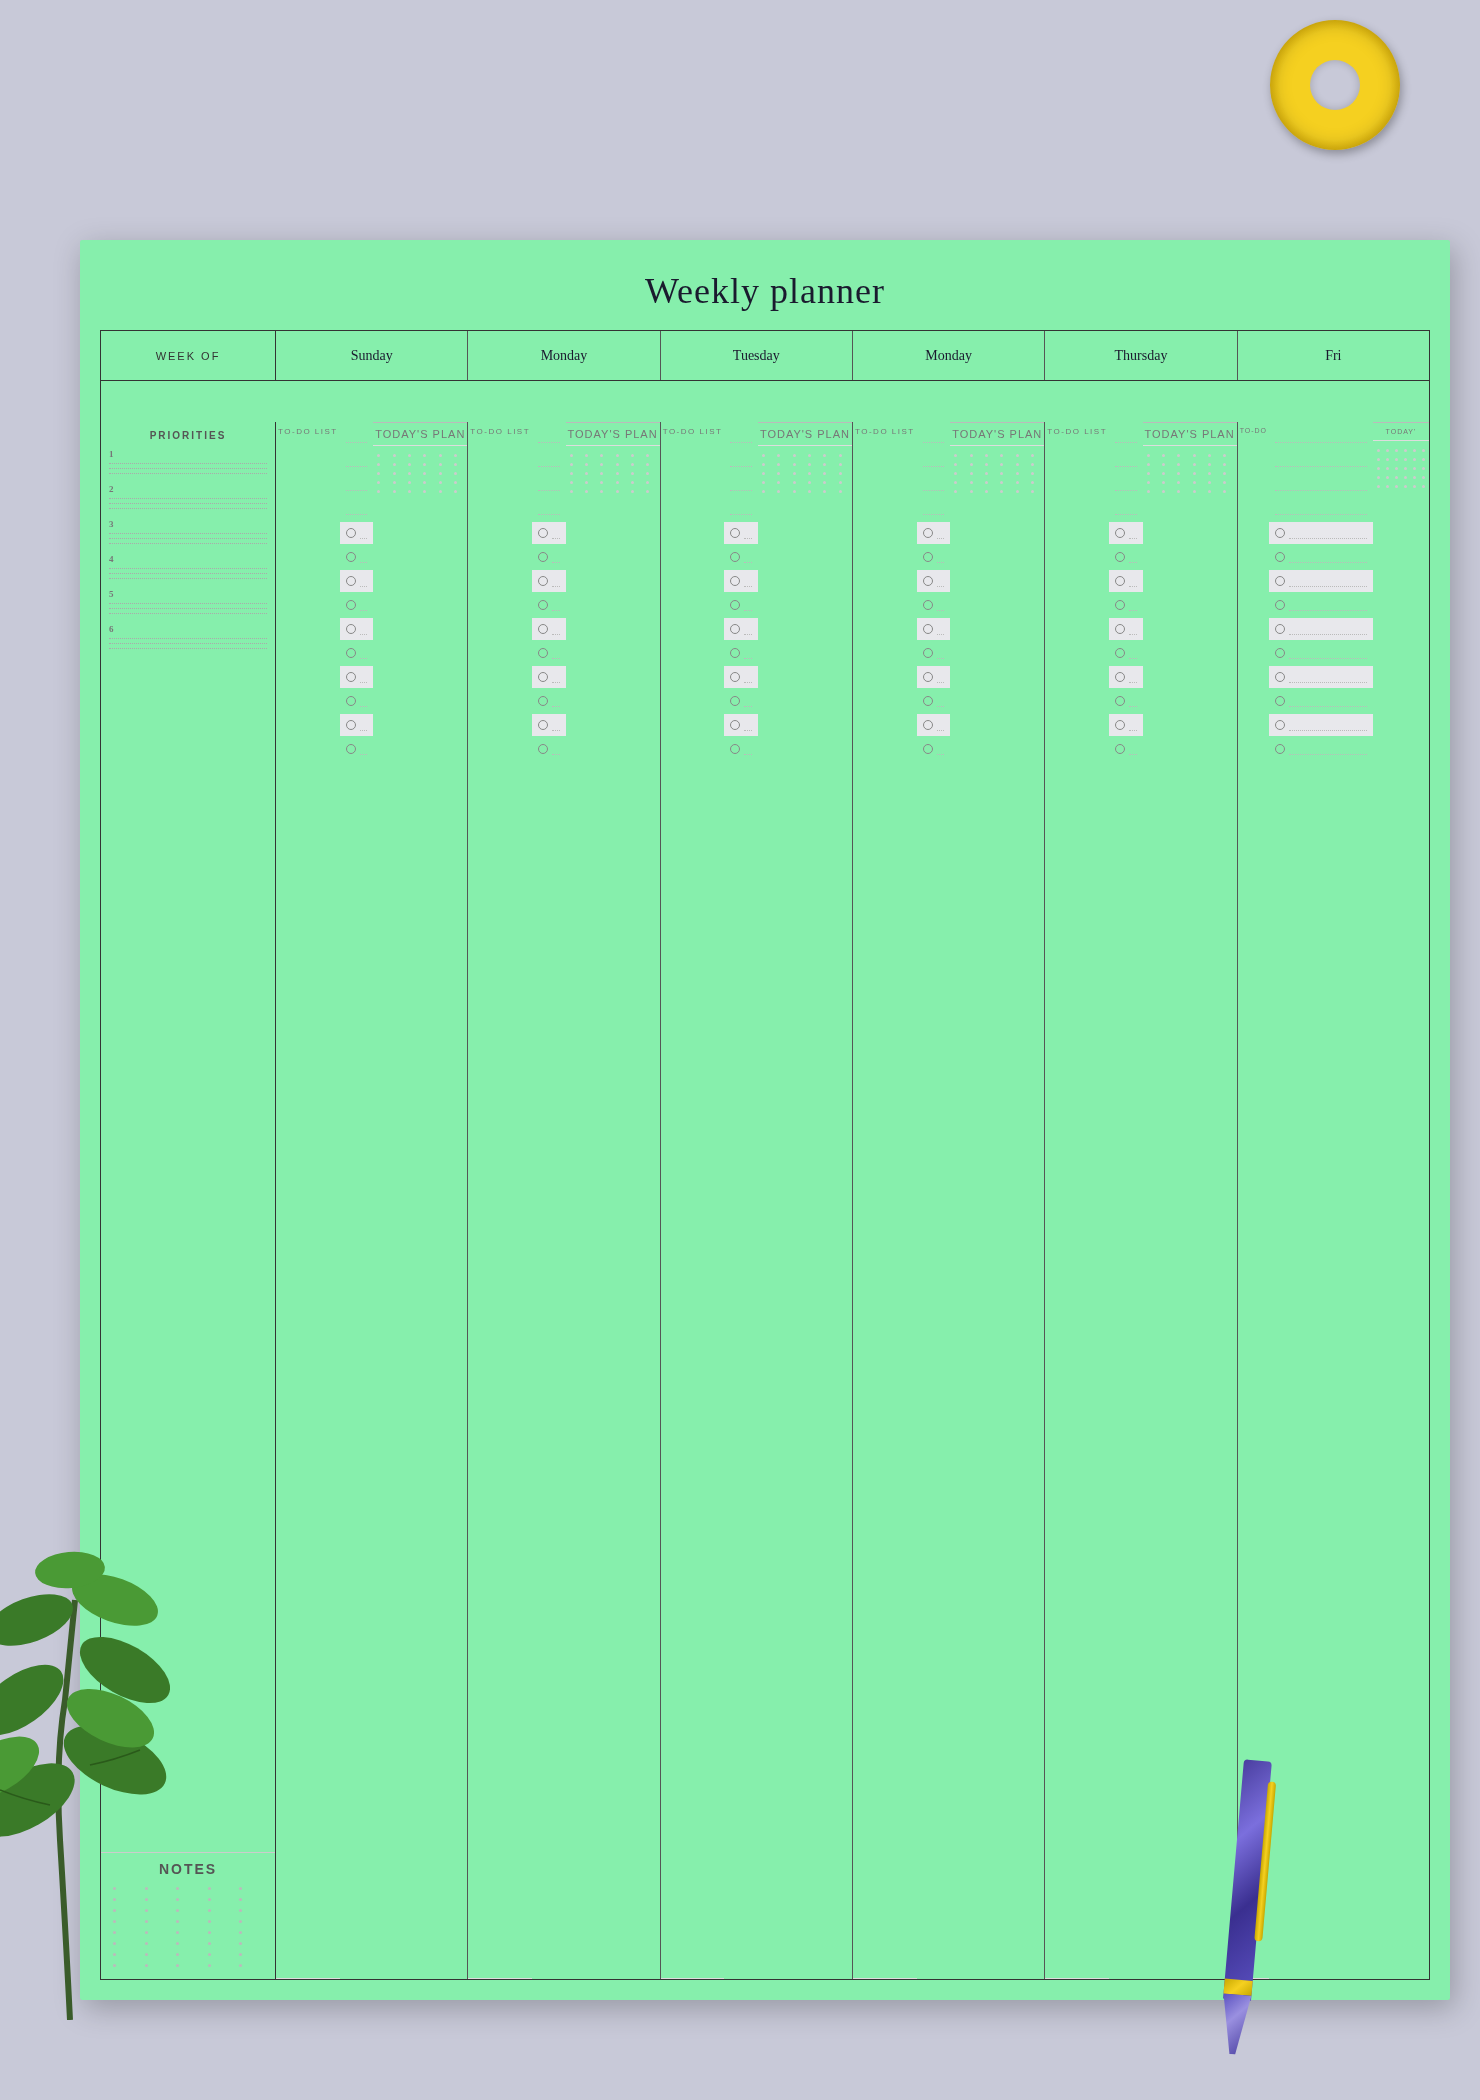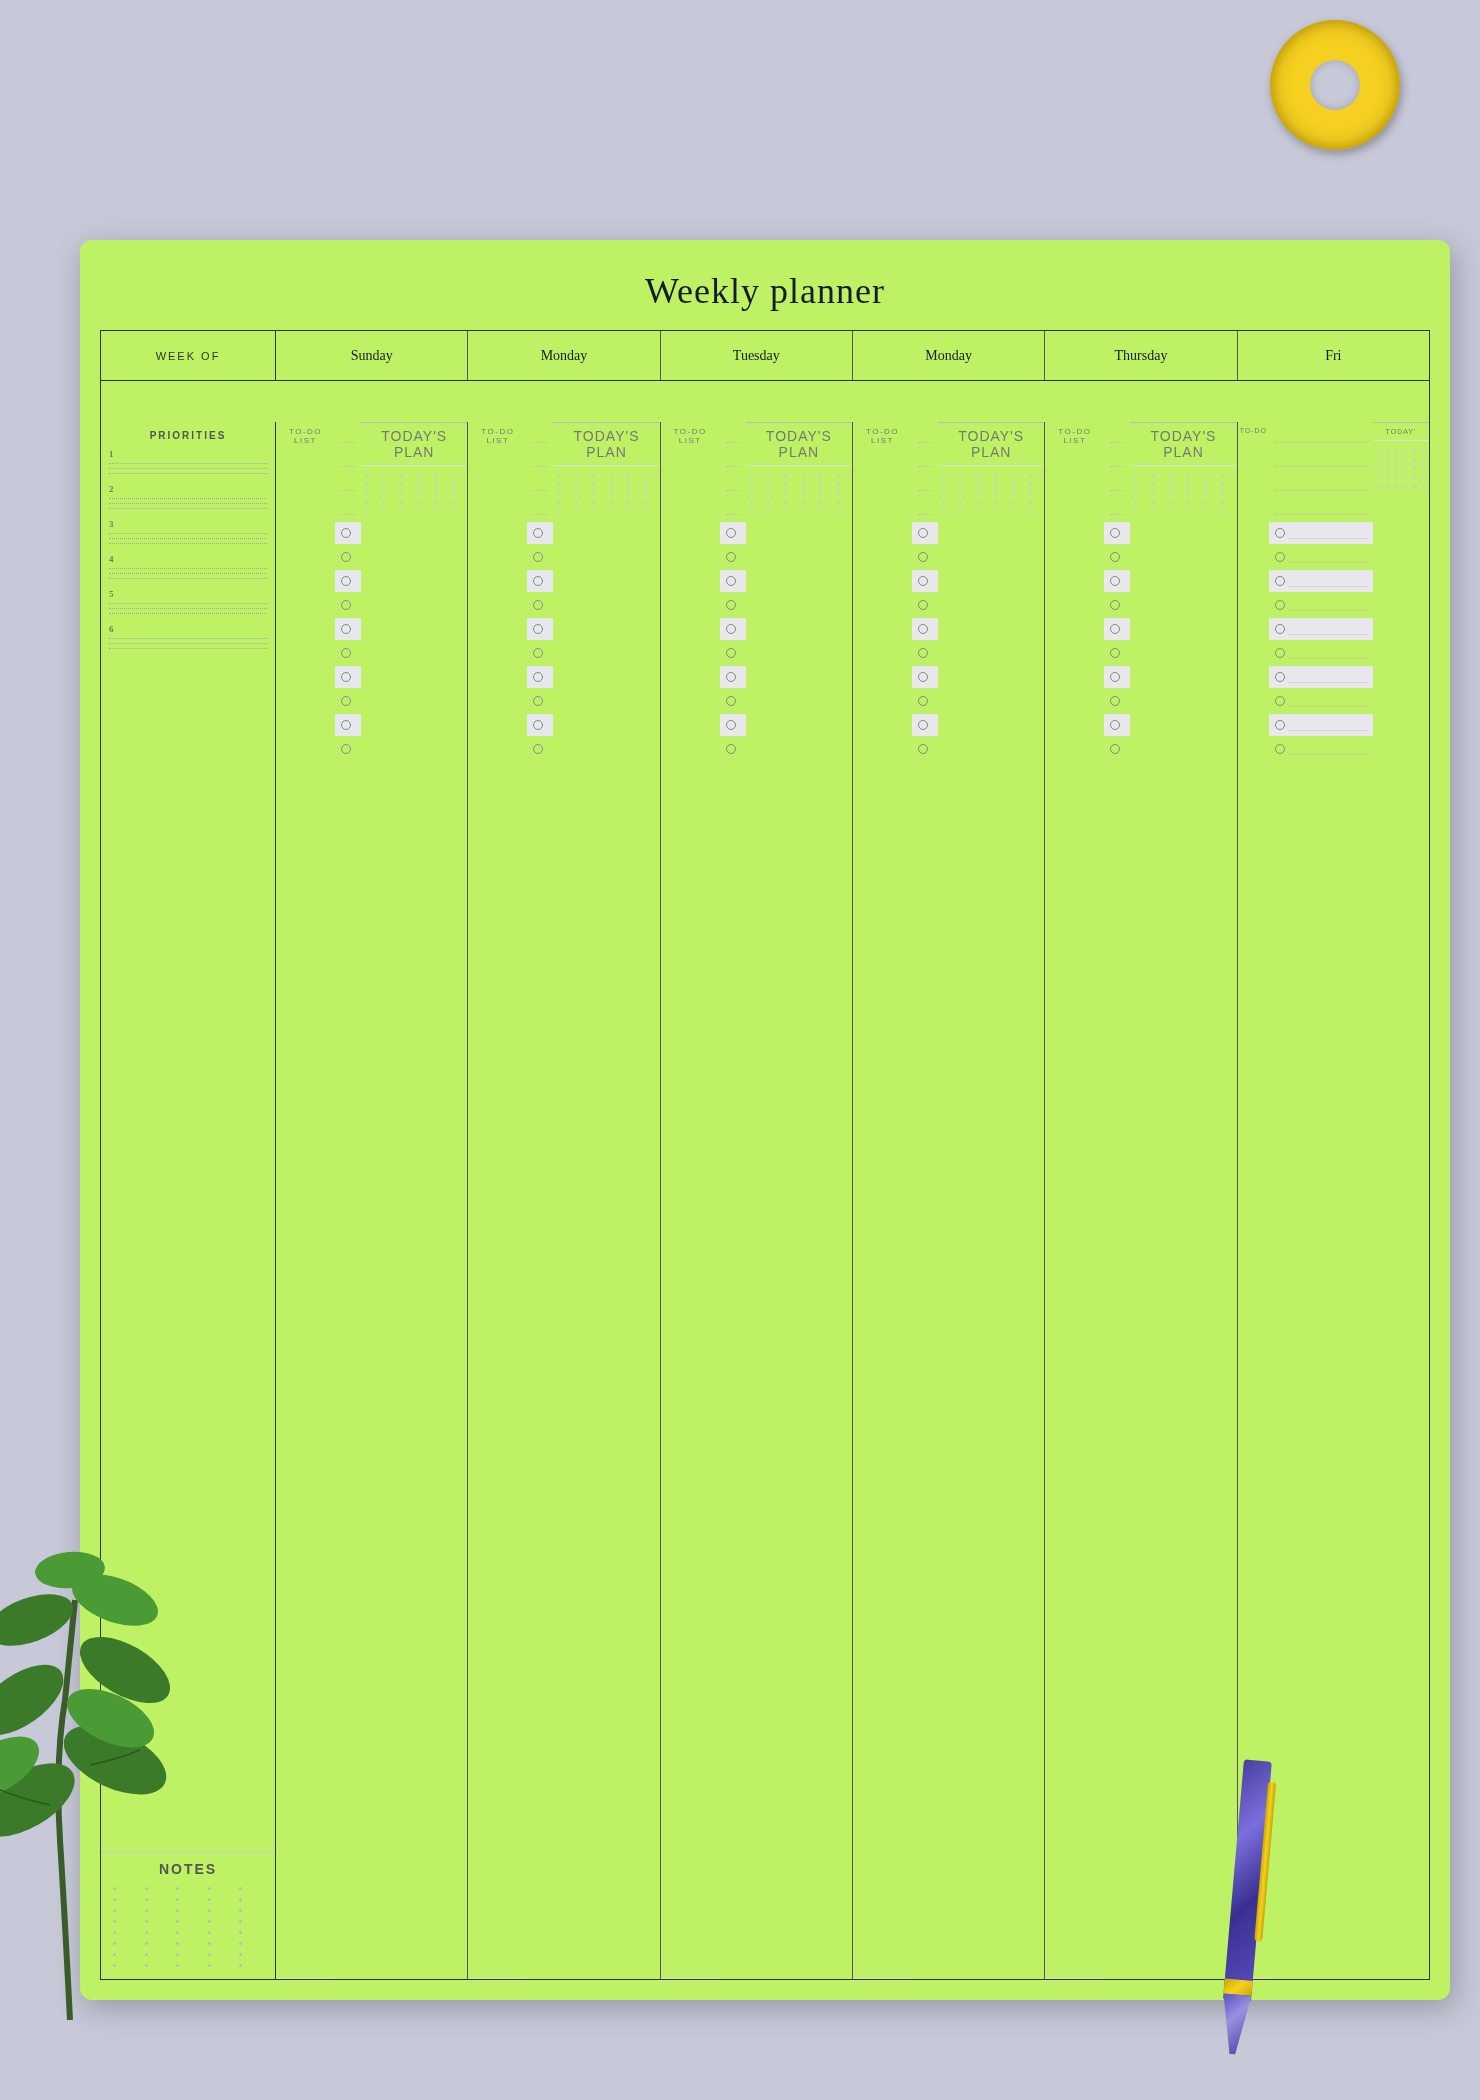--- a/index.html
+++ b/index.html
@@ -94,23 +94,23 @@
       left: 0;
     }
 
     
     .planner-container {
       position: absolute;
       top: 240px;
       left: 80px;
       right: 30px;
       bottom: 100px;
-      background: #bef264;
+      background: #86efac;
       box-shadow: 4px 8px 30px rgba(0,0,0,0.25);
-      border-radius: 12px;
+      border-radius: 2px;
       overflow: hidden;
     }
 
     .planner-inner {
       padding: 30px 20px 20px 20px;
       height: 100%;
       display: flex;
       flex-direction: column;
     }
 
@@ -303,25 +303,24 @@
       flex: 1;
       border-bottom: 1px dotted #bbb;
       height: 12px;
     }
 
     .todays-plan-section {
       border-top: 1px solid #bbb;
     }
 
     .todays-plan-header {
-      font-size: 14px;
+      font-size: 11px;
       letter-spacing: 1px;
       color: #777;
       font-family: Arial, sans-serif;
-      text-align: center;
       padding: 5px 2px;
       border-bottom: 1px solid #ddd;
     }
 
     .plan-dots {
       padding: 8px 4px;
       display: grid;
       grid-template-columns: repeat(6, 1fr);
       gap: 6px;
     }

